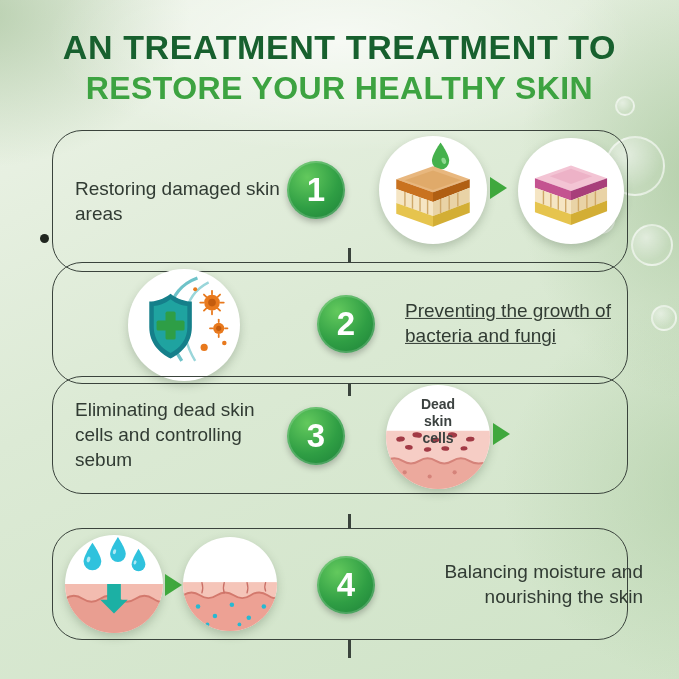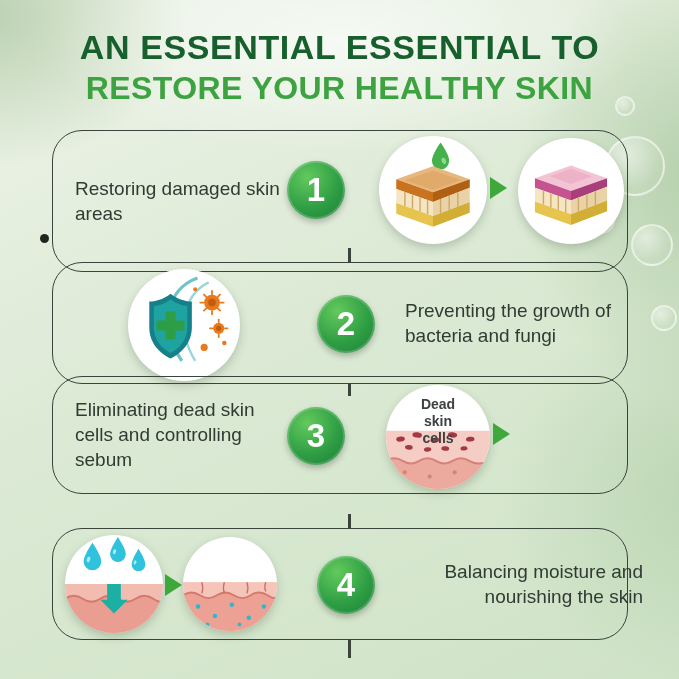--- a/index.html
+++ b/index.html
@@ -35,21 +35,21 @@
   .connector{position:absolute; left:348px; width:2.5px; background:#3a433c;}
   .c1{top:248px; height:14px;}
   .c2{top:384px; height:12px;}
   .c3{top:514px; height:14px;}
   .c4{top:640px; height:18px;}
   .end-dot{position:absolute; left:40px; top:234px; width:9px; height:9px; border-radius:50%; background:#20261f;}
 
   .step-text{position:absolute; top:50%; transform:translateY(-50%);
     font-size:19px; line-height:1.32; color:#313b33;}
   .t1{left:22px; width:212px;}
-  .t2{left:352px; width:208px;}
+  .t2{left:352px; width:208px;text-decoration:underline;}
   .t3{left:22px; width:218px;}
   .t4{left:352px; width:238px;text-align:right;}
 
   .num-circle{position:absolute; width:58px; height:58px; border-radius:50%;
     background:radial-gradient(circle at 35% 28%, #63c95d, #2f9e44 55%, #1c7f38);
     box-shadow:0 3px 6px rgba(0,0,0,0.25), inset 0 0 0 2px rgba(255,255,255,0.18);
     display:flex; align-items:center; justify-content:center;
     color:#ffffff; font-size:33px; font-weight:bold;}
   .n1{left:234px; top:30px;} .n2{left:264px; top:32px;} .n3{left:234px; top:30px;} .n4{left:264px; top:27px;}
 
@@ -79,21 +79,21 @@
 <div class="page">
 
   <div>
     <div class="bubble b1"></div>
     <div class="bubble b2"></div>
     <div class="bubble b3"></div>
     <div class="bubble b4"></div>
     <div class="bubble b5"></div>
   </div>
 
-  <h1 class="title1">AN ESSENTIAL ESSENTIAL TO</h1>
+  <h1 class="title1">AN TREATMENT TREATMENT TO</h1>
   <h2 class="title2">RESTORE YOUR HEALTHY SKIN</h2>
 
   <div class="connector c1"></div>
   <div class="connector c2"></div>
   <div class="connector c3"></div>
   <div class="connector c4"></div>
   <div class="end-dot"></div>
 
   <section class="panel p1">
     <div class="step-text t1">Restoring damaged skin areas</div>

